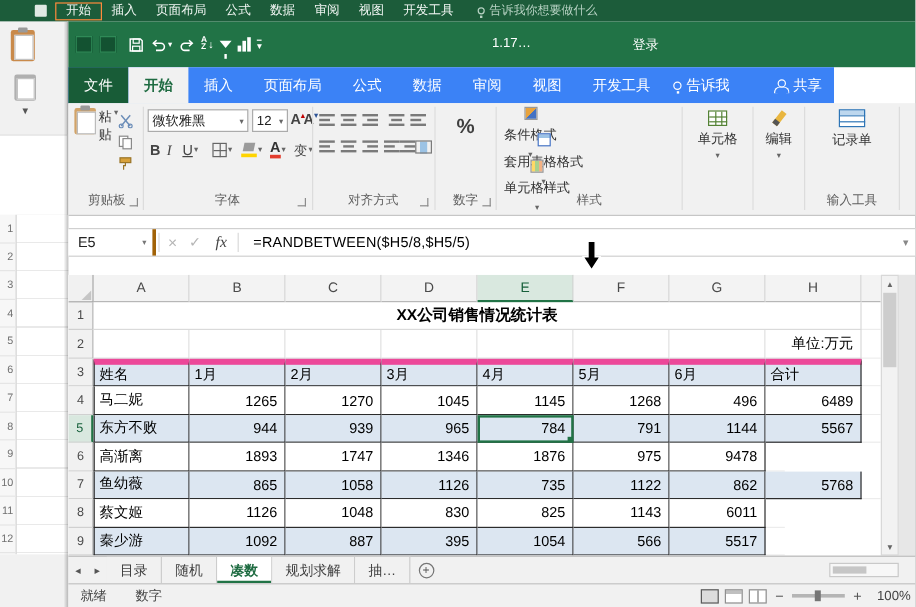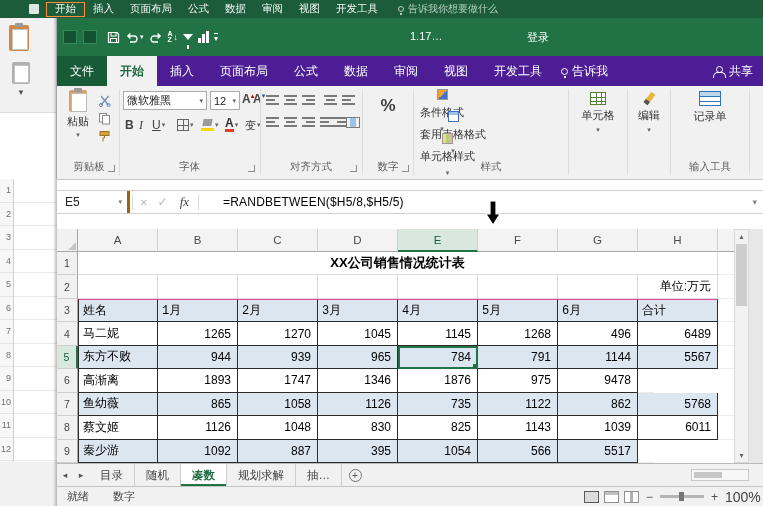--- a/index.html
+++ b/index.html
@@ -40,41 +40,41 @@
   .qchart{display:flex;align-items:flex-end;gap:1px;height:12px;}
   .qchart i{display:block;width:3px;background:#fff;}
   .qchart i:nth-child(1){height:5px;}.qchart i:nth-child(2){height:9px;}.qchart i:nth-child(3){height:12px;}
   .az{display:flex;flex-direction:column;font-size:7px;line-height:6px;color:#fff;font-weight:700;font-style:normal;}
   .azar{color:#fff;font-size:9px;margin-left:1px;}
   .qmore{color:#fff;font-size:8px;border-top:1px solid #fff;padding-top:1px;line-height:7px;}
   #qat-filename{position:absolute;left:353px;top:12px;font-size:11px;}
   #qat-signin{position:absolute;left:470px;top:12px;font-size:11px;}
 
   
-  #tab-row{position:absolute;left:57px;top:56px;width:706px;height:30px;background:#4c1d95;display:flex;align-items:stretch;color:#fff;font-size:12px;}
+  #tab-row{position:absolute;left:57px;top:56px;width:638px;height:30px;background:#3b82f6;display:flex;align-items:stretch;color:#fff;font-size:12px;}
   #file-tab{width:50px;background:#185c37;display:flex;align-items:center;justify-content:center;flex:none;}
   #ribbon-tabs{display:flex;align-items:stretch;}
   .rtab{padding:0 13px;display:flex;align-items:center;white-space:nowrap;}
   .rtab.active{background:#f1f1f1;color:#1e6b41;font-weight:600;}
   #tellme-tab{display:flex;align-items:center;margin-left:6px;gap:4px;white-space:nowrap;}
   .bulb{width:7px;height:7px;border:1px solid #fff;border-radius:50%;position:relative;flex:none;}
   .bulb::after{content:"";position:absolute;left:1.5px;top:7px;width:2px;height:2px;background:#fff;}
   #share-tab{margin-left:auto;margin-right:10px;display:flex;align-items:center;gap:5px;}
   .person{width:11px;height:11px;position:relative;display:inline-block;flex:none;}
   .person::before{content:"";position:absolute;left:3px;top:0;width:5px;height:5px;border:1px solid #fff;border-radius:50%;}
   .person::after{content:"";position:absolute;left:0;top:6px;width:11px;height:5px;border:1px solid #fff;border-bottom:none;border-radius:5px 5px 0 0;}
 
   
   #ribbon{position:absolute;left:57px;top:86px;width:706px;height:94px;background:#f1f1f1;border-bottom:1px solid #c6c6c6;font-size:11px;color:#333;}
   .grp{position:absolute;top:0;height:70px;}
   .glabel{position:absolute;top:71px;height:19px;display:flex;align-items:center;justify-content:center;font-size:10.5px;color:#5f5f5f;}
   .launcher{position:absolute;right:3px;bottom:4px;width:7px;height:7px;border-right:1px solid #8c8c8c;border-bottom:1px solid #8c8c8c;}
   .gsep{position:absolute;top:3px;height:86px;width:1px;background:#dcdcdc;}
   .cdn{font-size:7px;color:#666;}
-  .paste-btn{position:absolute;left:2px;top:4px;width:32px;height:64px;display:flex;flex-direction:column;align-items:center;gap:2px;font-size:11px;color:#333;}
+  .paste-btn{position:absolute;left:2px;top:4px;width:32px;height:64px;display:flex;flex-direction:row;gap:2px;font-size:11px;color:#333;}
   .clip{position:relative;width:18px;height:22px;background:#d2a368;border-radius:2px;flex:none;}
   .clip::before{content:"";position:absolute;left:2px;top:3px;width:14px;height:17px;background:#fff;border:1px solid #bbb;}
   .clip::after{content:"";position:absolute;left:5px;top:-2px;width:8px;height:4px;background:#9a9a9a;border-radius:1px;}
   .mini{position:absolute;width:16px;height:16px;display:flex;align-items:center;justify-content:center;}
   .fbox{position:absolute;height:19px;background:#fff;border:1px solid #ababab;display:flex;align-items:center;justify-content:space-between;padding:0 3px;font-size:11px;color:#222;}
   .fico{position:absolute;font-size:12px;font-weight:700;color:#444;}
   .fico i{font-style:normal;font-size:7px;position:relative;top:-5px;color:#c00000;}
   .fbtn{position:absolute;height:18px;display:flex;align-items:center;gap:1px;font-size:12px;color:#444;}
   .fbtn.b{font-weight:700;}
   .fbtn.i{font-style:italic;font-family:"Liberation Serif",serif;}
@@ -98,38 +98,38 @@
   .editico{width:5px;height:13px;background:#e9b63f;transform:rotate(38deg);border-bottom:4px solid #555;}
   .rfico{width:22px;height:15px;border:1px solid #2e75b6;background:linear-gradient(#bdd7ee,#bdd7ee) 0 0/22px 4px no-repeat,linear-gradient(#2e75b6,#2e75b6) 0 4px/22px 1px no-repeat,linear-gradient(#2e75b6,#2e75b6) 0 9px/22px 1px no-repeat,#fff;}
 
   
   #formula-bar{position:absolute;left:57px;top:190px;width:706px;height:24px;background:#fff;border-top:1px solid #d0d0d0;border-bottom:1px solid #d0d0d0;display:flex;align-items:center;font-size:12px;padding-left:3px;}
   #name-box{width:70px;height:100%;border-right:3px solid #a16207;display:flex;align-items:center;justify-content:space-between;padding:0 5px;color:#222;}
   .fb-div{width:1px;height:16px;background:#dadada;margin:0 2px;}
   #fb-cancel{color:#b5b5b5;font-size:13px;padding:0 5px;}
   #fb-enter{color:#b5b5b5;font-size:12px;padding:0 5px;}
   #fb-fx{font-family:"Liberation Serif",serif;font-style:italic;font-size:13px;color:#444;padding:0 7px;}
-  #fb-formula{margin-left:22px;font-size:12px;color:#000;letter-spacing:0.2px;}
+  #fb-formula{margin-left:10px;font-size:12px;color:#000;letter-spacing:0.2px;}
   #fb-expand{margin-left:auto;margin-right:6px;color:#888;font-size:9px;}
 
   
   #grid{position:absolute;left:57px;top:229px;width:677px;height:234px;background:#fff;overflow:hidden;}
   #col-headers{display:flex;height:23px;}
   .corner{width:21px;height:23px;flex:none;background:#f1f1f1;border-right:1px solid #a8a8a8;border-bottom:1px solid #a8a8a8;position:relative;}
   .corner::after{content:"";position:absolute;right:1px;bottom:1px;border-left:8px solid transparent;border-bottom:8px solid #c5c5c5;}
   .colh{width:80px;height:23px;flex:none;background:#f3f3f3;border-right:1px solid #cfcfcf;border-bottom:1px solid #a8a8a8;display:flex;align-items:center;justify-content:center;font-size:11.5px;color:#4a4a4a;}
   .colh.sel{background:#d9e8df;color:#17603b;border-bottom:2px solid #217346;}
   .colh-blank{width:16px;flex:none;background:#f3f3f3;border-bottom:1px solid #a8a8a8;}
   .grow{display:flex;height:23.45px;flex:none;}
   .rn{width:21px;flex:none;background:#f1f1f1;border-right:1px solid #a8a8a8;border-bottom:1px solid #d0d0d0;display:flex;align-items:center;justify-content:center;font-size:10.5px;color:#4a4a4a;}
   .rn.sel{background:#d9e8df;color:#17603b;border-right:2px solid #217346;}
   .cell{width:80px;flex:none;background:#fff;border-right:1px solid #dadada;border-bottom:1px solid #dadada;display:flex;align-items:center;padding:0 4px;font-size:12px;color:#000;position:relative;overflow:hidden;white-space:nowrap;}
   .cell.right,.cell.num{justify-content:flex-end;padding-right:6px;}
   .cell.tc{border-right:1px solid #2b2b2b;border-bottom:1px solid #2b2b2b;}
-  .cell.ct{border-top:1px solid #ec4899;font-family:Liberation Mono, monospace;}
+  .cell.ct{border-top:5px solid #ec4899;}
   .cell.cl{border-left:1px solid #2b2b2b;}
   .cell.band{background:#dce6f1;}
   .title-cell{width:640px;justify-content:center;font-weight:700;font-size:13px;}
   .cell-blank{width:16px;flex:none;border-bottom:1px solid #ececec;background:#fff;}
   .selcell{outline:2px solid #217346;outline-offset:-2px;z-index:2;padding-left:46px;}
   .selcell::after{content:"";position:absolute;right:0;bottom:0;width:4px;height:4px;background:#217346;}
   #vscroll{position:absolute;left:734px;top:229px;width:15px;height:234px;background:#f2f2f2;border:1px solid #d8d8d8;display:flex;flex-direction:column;align-items:center;}
   .varrow{height:13px;display:flex;align-items:center;justify-content:center;font-size:8px;color:#666;width:100%;}
   #vthumb{width:11px;height:62px;background:#cdcdcd;margin-top:1px;}
   .vspacer{flex:1;}
@@ -151,21 +151,21 @@
   #st-ready{margin-left:10px;}
   #st-mode{margin-left:24px;}
   #sb-right{margin-left:auto;display:flex;align-items:center;gap:5px;margin-right:4px;}
   .vico{width:15px;height:12px;border:1px solid #909090;background:#fff;display:inline-block;}
   .vico.v1{border-color:#5a5a5a;background:#dcdcdc;}
   .vico.v2{background:linear-gradient(#c0c0c0 0 3px,#fff 3px);}
   .vico.v3{background:linear-gradient(90deg,#fff 42%,#b0b0b0 42% 58%,#fff 58%);}
   #zoom-out,#zoom-in{font-size:12px;color:#555;padding:0 2px;}
   #zoom-slider{width:44px;height:3px;background:#b5b5b5;position:relative;}
   #zoom-thumb{position:absolute;left:19px;top:-3px;width:5px;height:9px;background:#757575;}
-  #zoom-label{font-size:14px;width:34px;text-align:right;color:#444;}
+  #zoom-label{font-size:11px;width:34px;text-align:right;color:#444;}
 
   #cursor{position:absolute;left:485px;top:200px;z-index:40;}
 </style>
 </head>
 <body>
 
 <div id="screen">
 
   <div id="bg-tabstrip">
     <span class="bg-file-icon"></span>
@@ -539,21 +539,20 @@
           <div class="cell-blank"></div>
         </div>
         <div class="grow">
           <div class="rn">8</div>
           <div class="cell tc cl">蔡文姬</div>
           <div class="cell tc num">1126</div>
           <div class="cell tc num">1048</div>
           <div class="cell tc num">830</div>
           <div class="cell tc num">825</div>
           <div class="cell tc num">1143</div>
-          <div class="cell tc num">1039</div>
           <div class="cell tc num">6011</div>
           <div class="cell-blank"></div>
         </div>
         <div class="grow">
           <div class="rn">9</div>
           <div class="cell tc band cl">秦少游</div>
           <div class="cell tc band num">1092</div>
           <div class="cell tc band num">887</div>
           <div class="cell tc band num">395</div>
           <div class="cell tc band num">1054</div>

